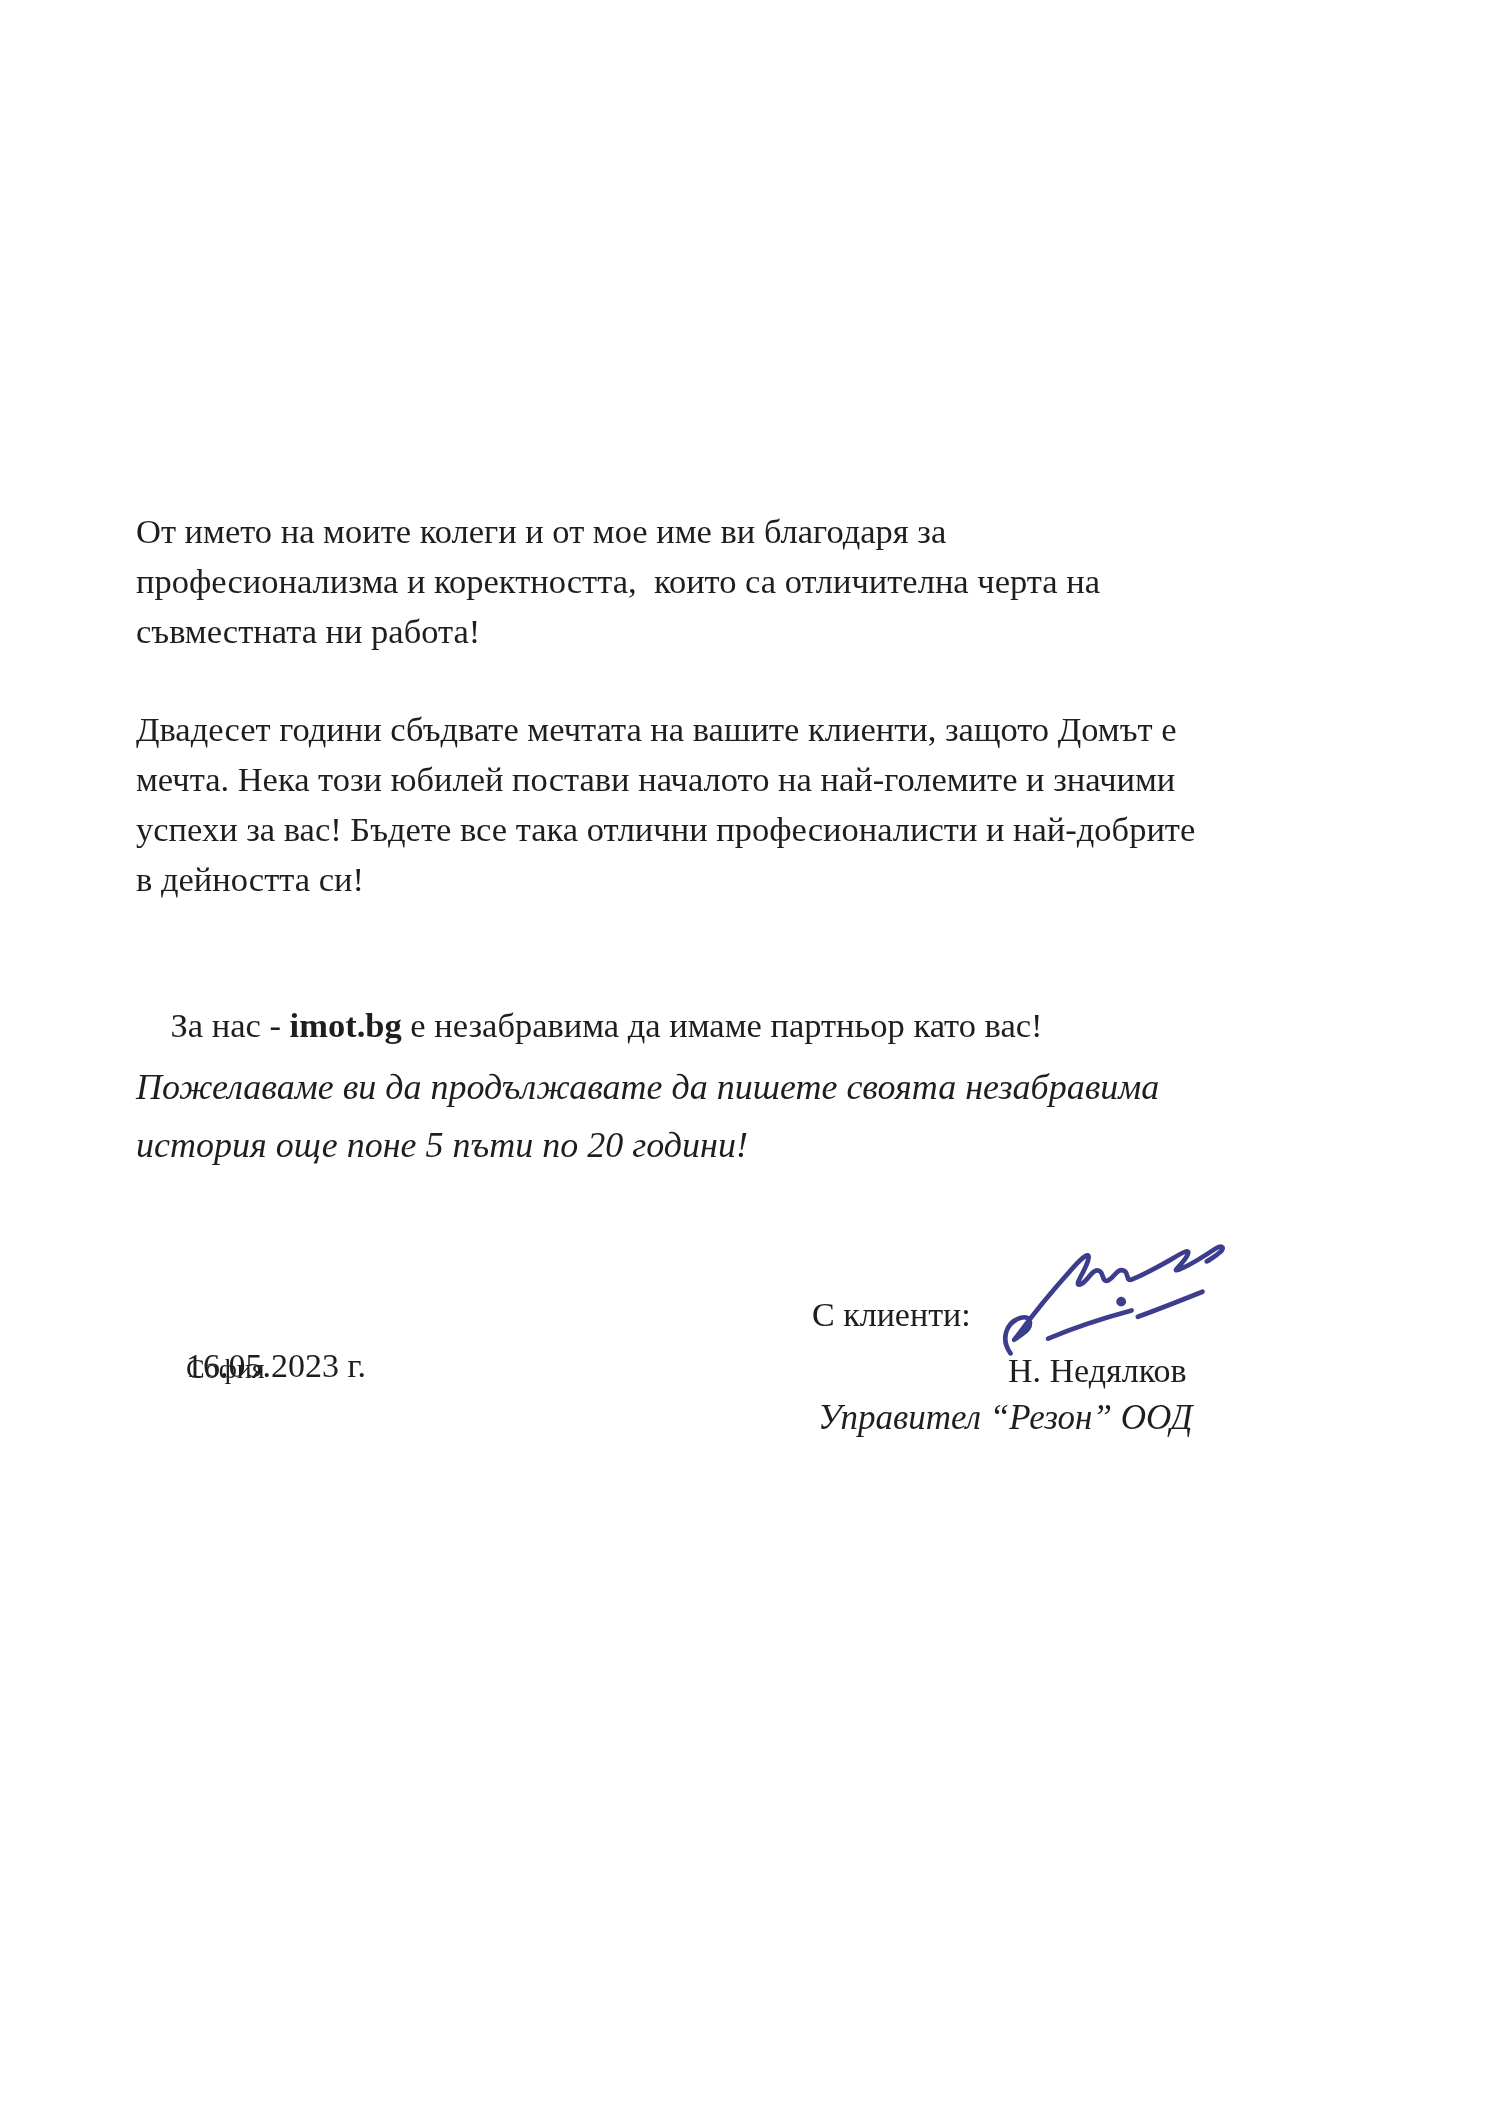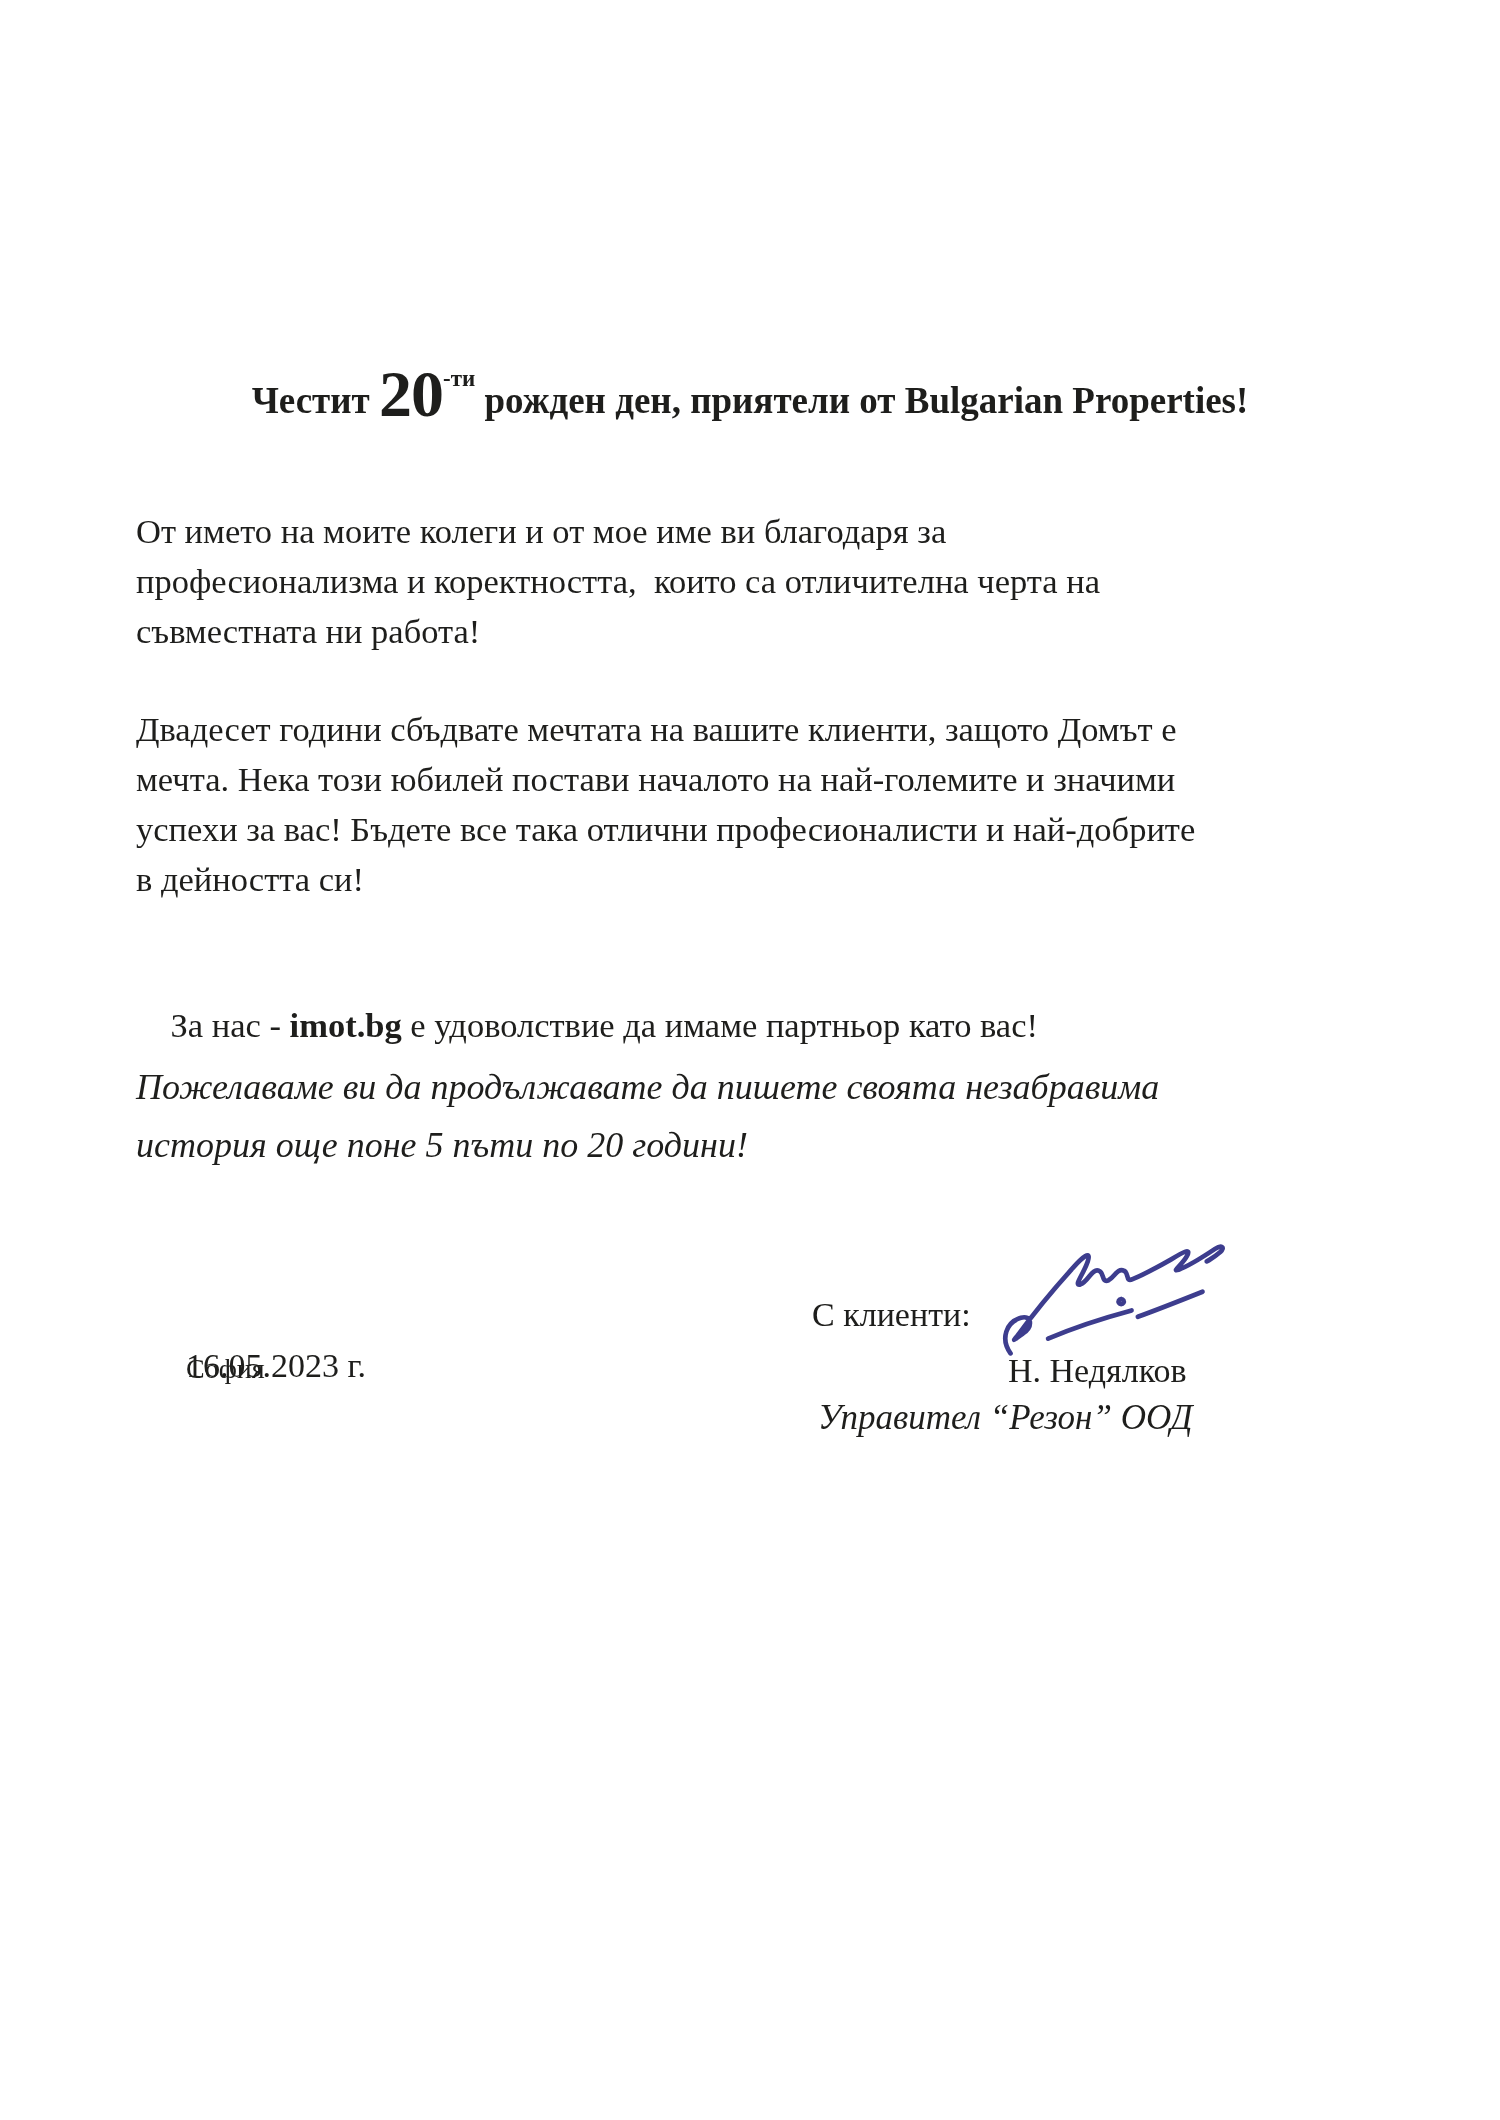--- a/index.html
+++ b/index.html
@@ -91,35 +91,32 @@
   .signature-svg { position: absolute; left: 998px;  top: 1236px; width: 240px; height: 126px; }
   .signer-name   { position: absolute; left: 1008px; top: 1352px; font-size: 34px; }
   .signer-role   { position: absolute; left: 818px;  top: 1398px; font-size: 35px; font-style: italic; }
 </style>
 </head>
 <body>
 
 <div class="page">
 
 
-  <div class="letter-title">
-    <span>Честит </span><span class="big-num">20</span><span class="sup">-ти</span><span> рожден ден, приятели от Bulgarian Properties!</span>
-  </div>
 
   <div class="para para-thanks">От името на моите колеги и от мое име ви благодаря за
 професионализма и коректността,  които са отличителна черта на
 съвместната ни работа!</div>
 
   <div class="para para-wishes">Двадесет години сбъдвате мечтата на вашите клиенти, защото Домът е
 мечта. Нека този юбилей постави началото на най-големите и значими
 успехи за вас! Бъдете все така отлични професионалисти и най-добрите
 в дейността си!</div>
 
   <div class="para para-partner">
-    <span>За нас - </span><span class="bold-inline">imot.bg</span><span> е удоволствие да имаме партньор като вас!</span>
+    <span>За нас - </span><span class="bold-inline">imot.bg</span><span> е незабравима да имаме партньор като вас!</span>
   </div>
 
   <div class="para para-farewell">Пожелаваме ви да продължавате да пишете своята незабравима
 история още поне 5 пъти по 20 години!</div>
 
   <div class="footer-city">София</div>
   <div class="footer-date">16.05.2023 г.</div>
 
   <div class="salutation">С клиенти:</div>
 

